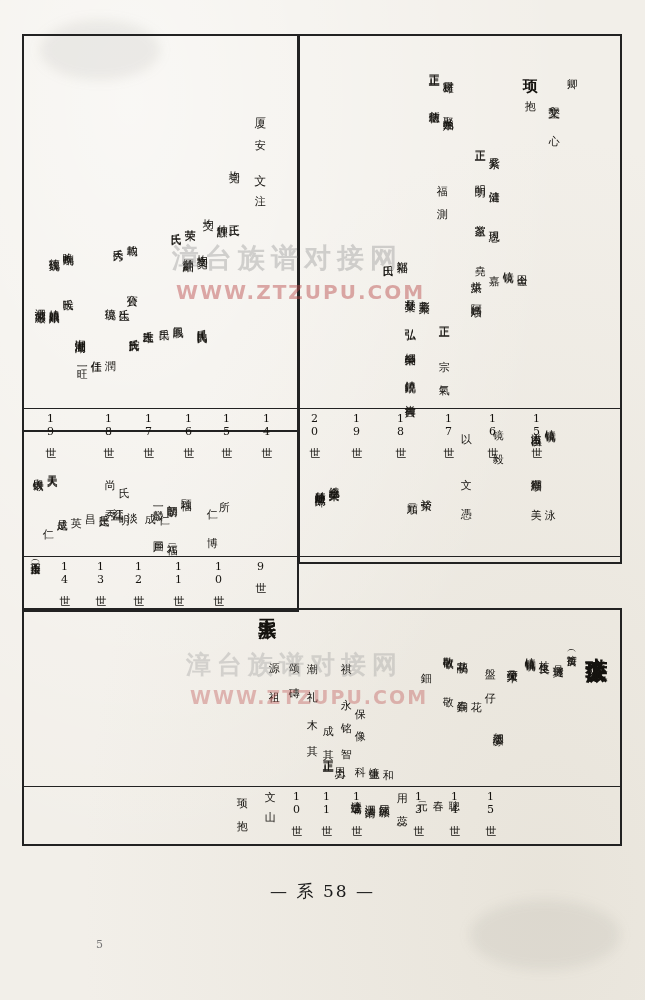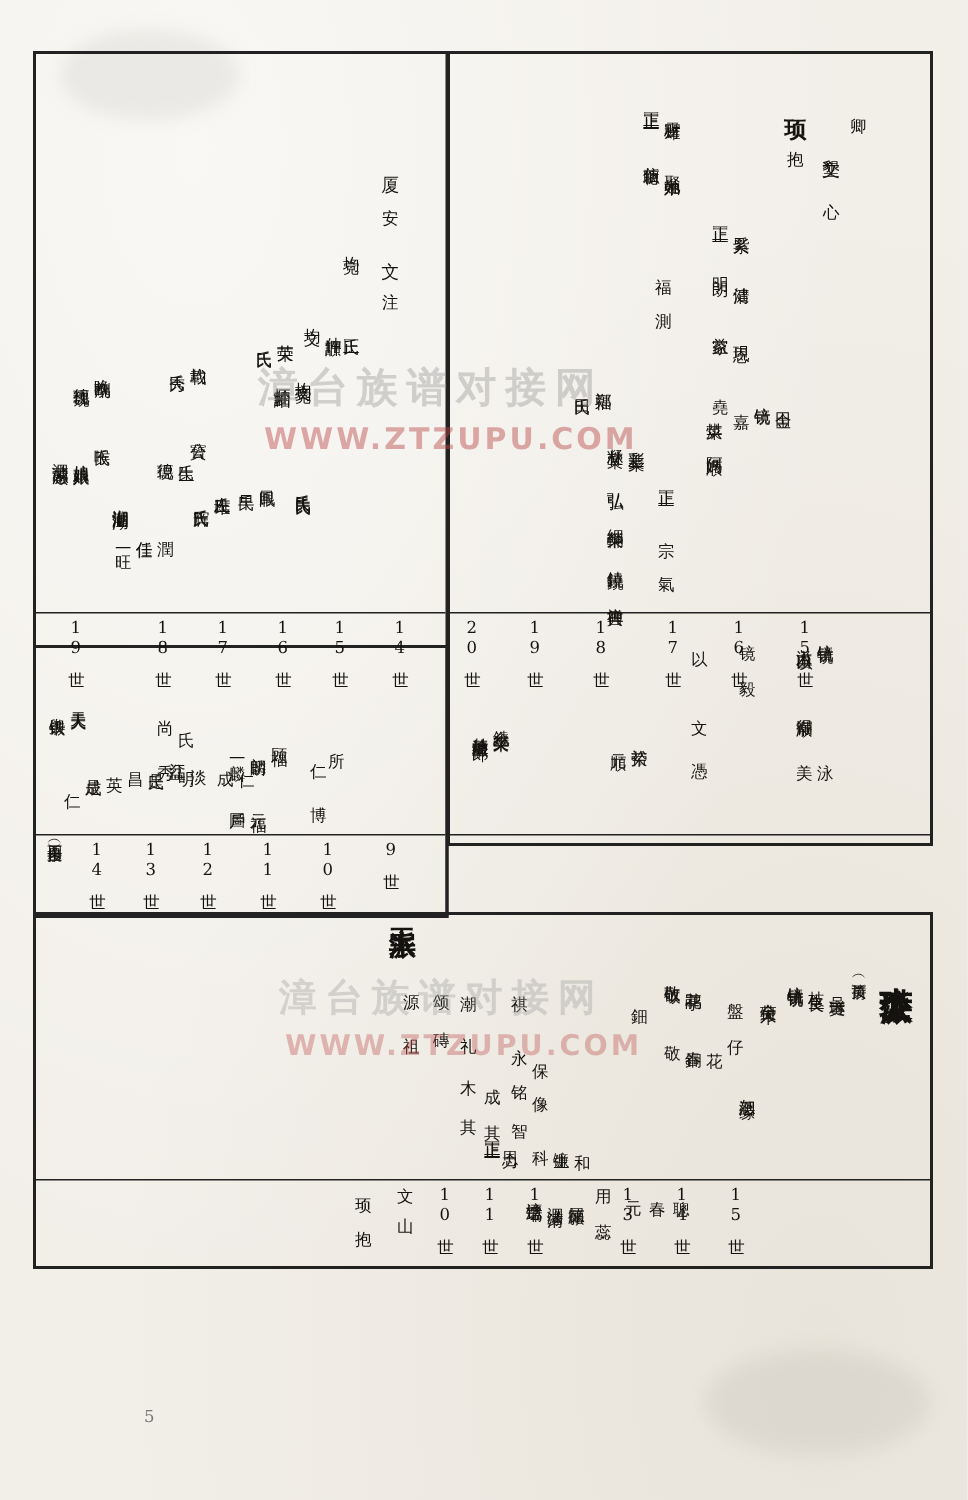--- a/index.html
+++ b/index.html
@@ -321,15 +321,16 @@
   <div class="gen" style="left:348px;top:790px;">12世</div>
   <div class="gen" style="left:410px;top:790px;">13世</div>
   <div class="gen" style="left:446px;top:790px;">14世</div>
   <div class="gen" style="left:482px;top:790px;">15世</div>
 
   <div class="wm wm-cn" style="left:172px;top:240px;">漳台族谱对接网</div>
   <div class="wm wm-url" style="left:176px;top:280px;">WWW.ZTZUPU.COM</div>
   <div class="wm wm2-cn" style="left:186px;top:648px;">漳台族谱对接网</div>
   <div class="wm wm2-url" style="left:190px;top:686px;">WWW.ZTZUPU.COM</div>
 
+  <div class="footer" style="top:880px;">— 系 58 —</div>
   <div class="corner" style="left:96px;top:938px;">5</div>
 
 </div>
 
 </body></html>

